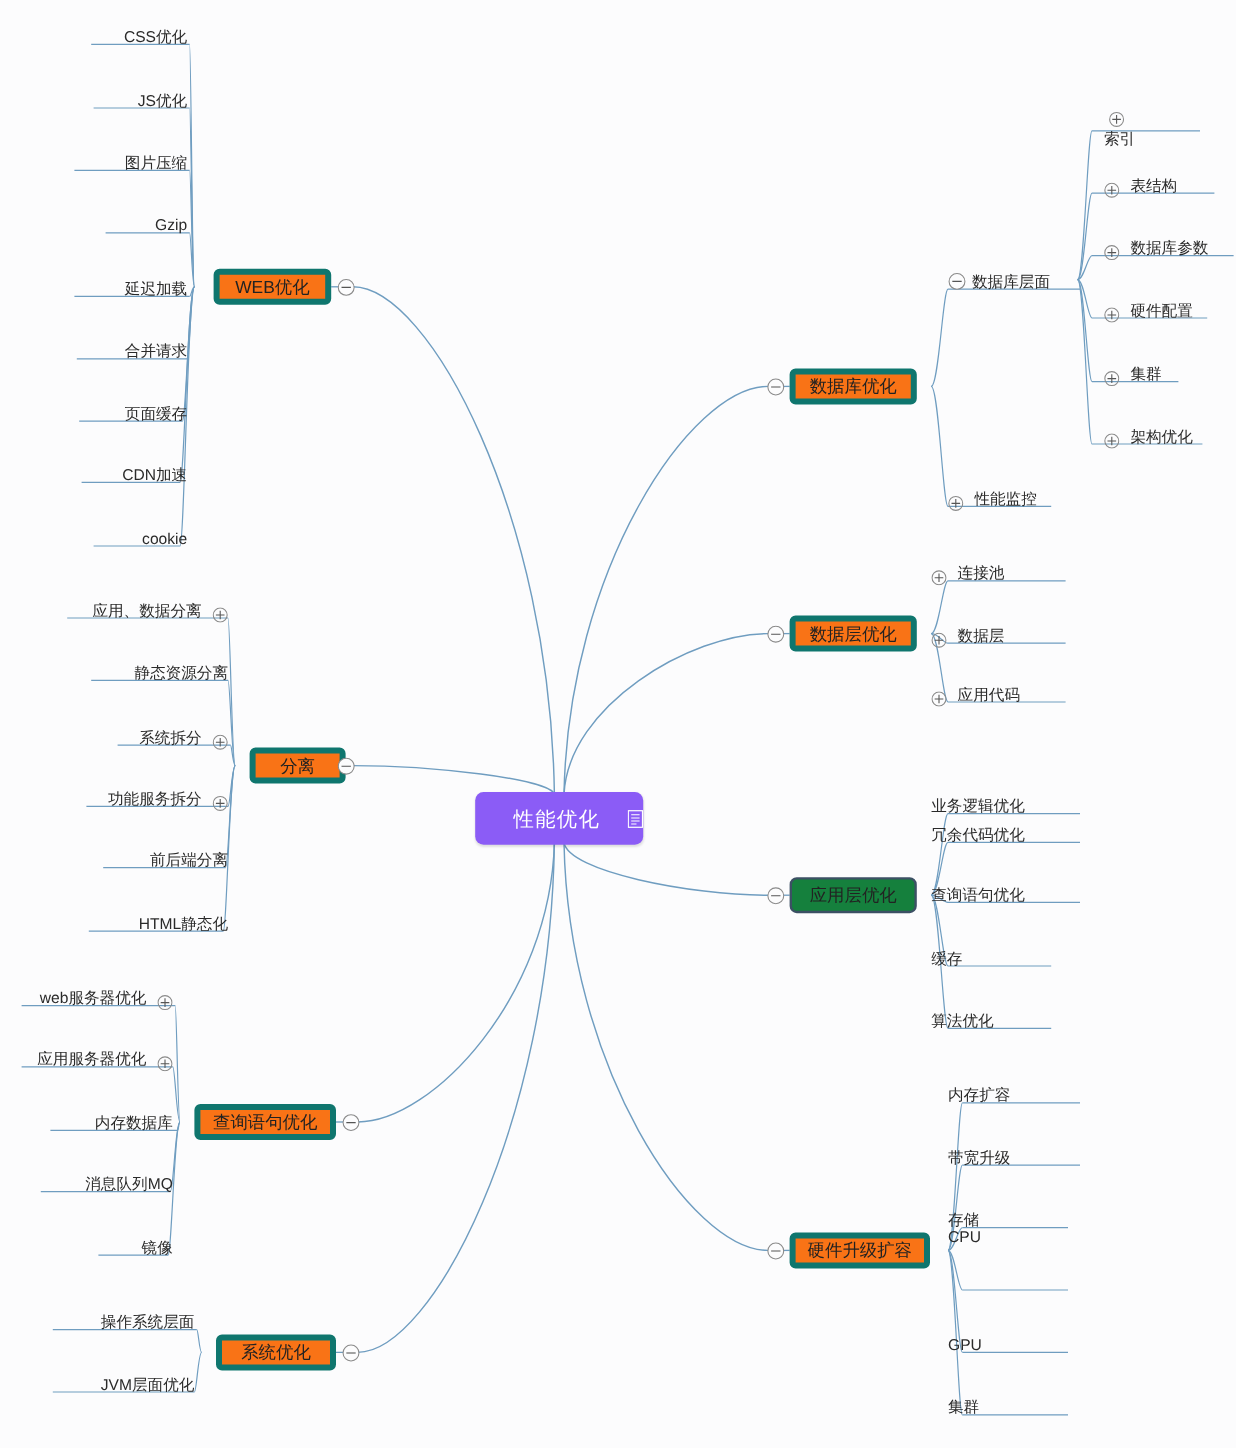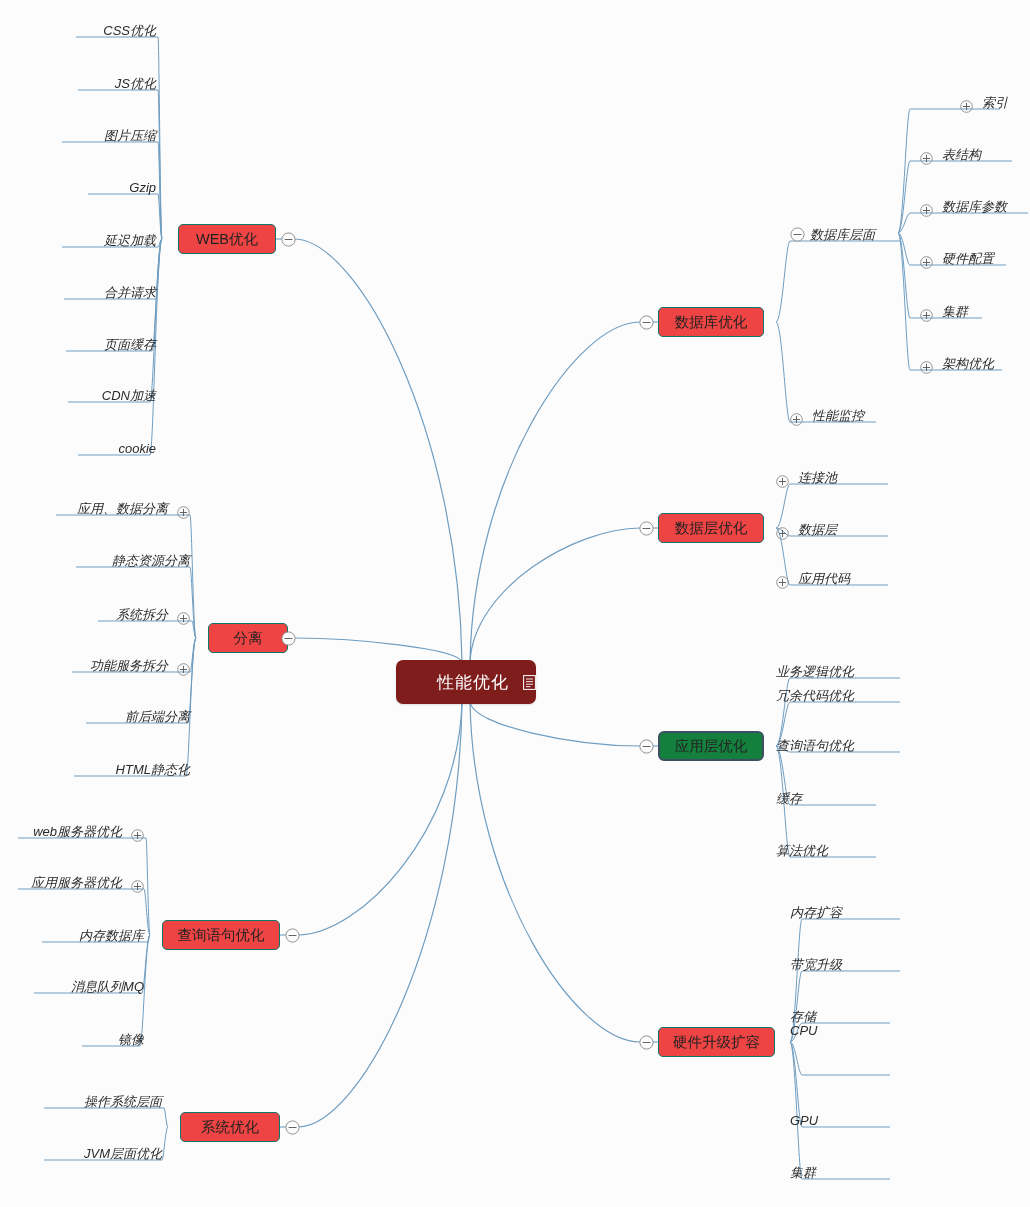--- a/index.html
+++ b/index.html
@@ -10,54 +10,54 @@
     font-family:"Liberation Sans","DejaVu Sans",sans-serif;
     overflow:hidden;
     position:relative;
   }
   #canvas{position:absolute;inset:0;width:1030px;height:1207px;}
   svg.links{position:absolute;left:0;top:0;width:1030px;height:1207px;pointer-events:none;}
   .node{position:absolute;box-sizing:border-box;white-space:nowrap;}
 
   
   .root{
-    background:#7f1d1d;
+    background:#8b5cf6;
     color:#ffffff;
     border-radius:7px;
     font-size:17px;
-    display:flex;align-items:center;justify-content:flex-end;gap:14px;
+    display:flex;align-items:center;justify-content:space-between;gap:14px;
     letter-spacing:1px;
     box-shadow:0 1px 2px rgba(0,0,0,.12);
     padding-left:32px;
   }
   .root .label{font-weight:normal;}
   .note-ico{display:inline-block;width:13px;height:15px;position:relative;}
   .note-ico svg{display:block;}
 
   
   .box{
-    background:#ef4444;
-    border:1px solid #0f766e;
+    background:#f97316;
+    border:5px solid #0f766e;
     border-radius:5px;
     color:#222;
     font-size:14.5px;
     display:flex;align-items:center;justify-content:center;
     height:30px;
   }
   .box.selected{
     border:2.5px solid #3c5064;
     background:#15803d;
     border-radius:6px;
   }
 
   
   .leaf{
     font-size:13px;color:#2a2a2a;
     display:flex;align-items:flex-end;
-    height:20px;line-height:20px;font-style:italic;
+    height:20px;line-height:20px;
   }
   .leaf .txt{display:inline-block;}
 
   
   .plus{
     display:inline-block;width:13px;height:13px;position:relative;
     flex:0 0 13px;
   }
   .plus svg{display:block;}
 
@@ -426,21 +426,21 @@
       </span>
       <div class="node leaf" style="top: 406px; left: 790px;">
         <span class="plus" style="margin-right: 9px;">
           <svg width="13" height="13" viewBox="0 0 13 13">
             <circle cx="6.5" cy="6.5" r="5.8" fill="none" stroke="#8a8a8a" stroke-width="0.9"></circle>
             <path d="M6.5 2.9 V10.1 M2.9 6.5 H10.1" stroke="#555" stroke-width="0.9"></path>
           </svg>
         </span>
         <span class="txt">性能监控</span>
       </div>
-      <div class="node leaf" style="top: 93px; left: 960px;">
+      <div class="node leaf" style="top: 93px; left: 920px; flex-direction: column;">
         <span class="plus" style="margin-right: 9px;">
           <svg width="13" height="13" viewBox="0 0 13 13">
             <circle cx="6.5" cy="6.5" r="5.8" fill="none" stroke="#8a8a8a" stroke-width="0.9"></circle>
             <path d="M6.5 2.9 V10.1 M2.9 6.5 H10.1" stroke="#555" stroke-width="0.9"></path>
           </svg>
         </span>
         <span class="txt">索引</span>
       </div>
       <div class="node leaf" style="top: 145px; left: 920px;">
         <span class="plus" style="margin-right: 9px;">

